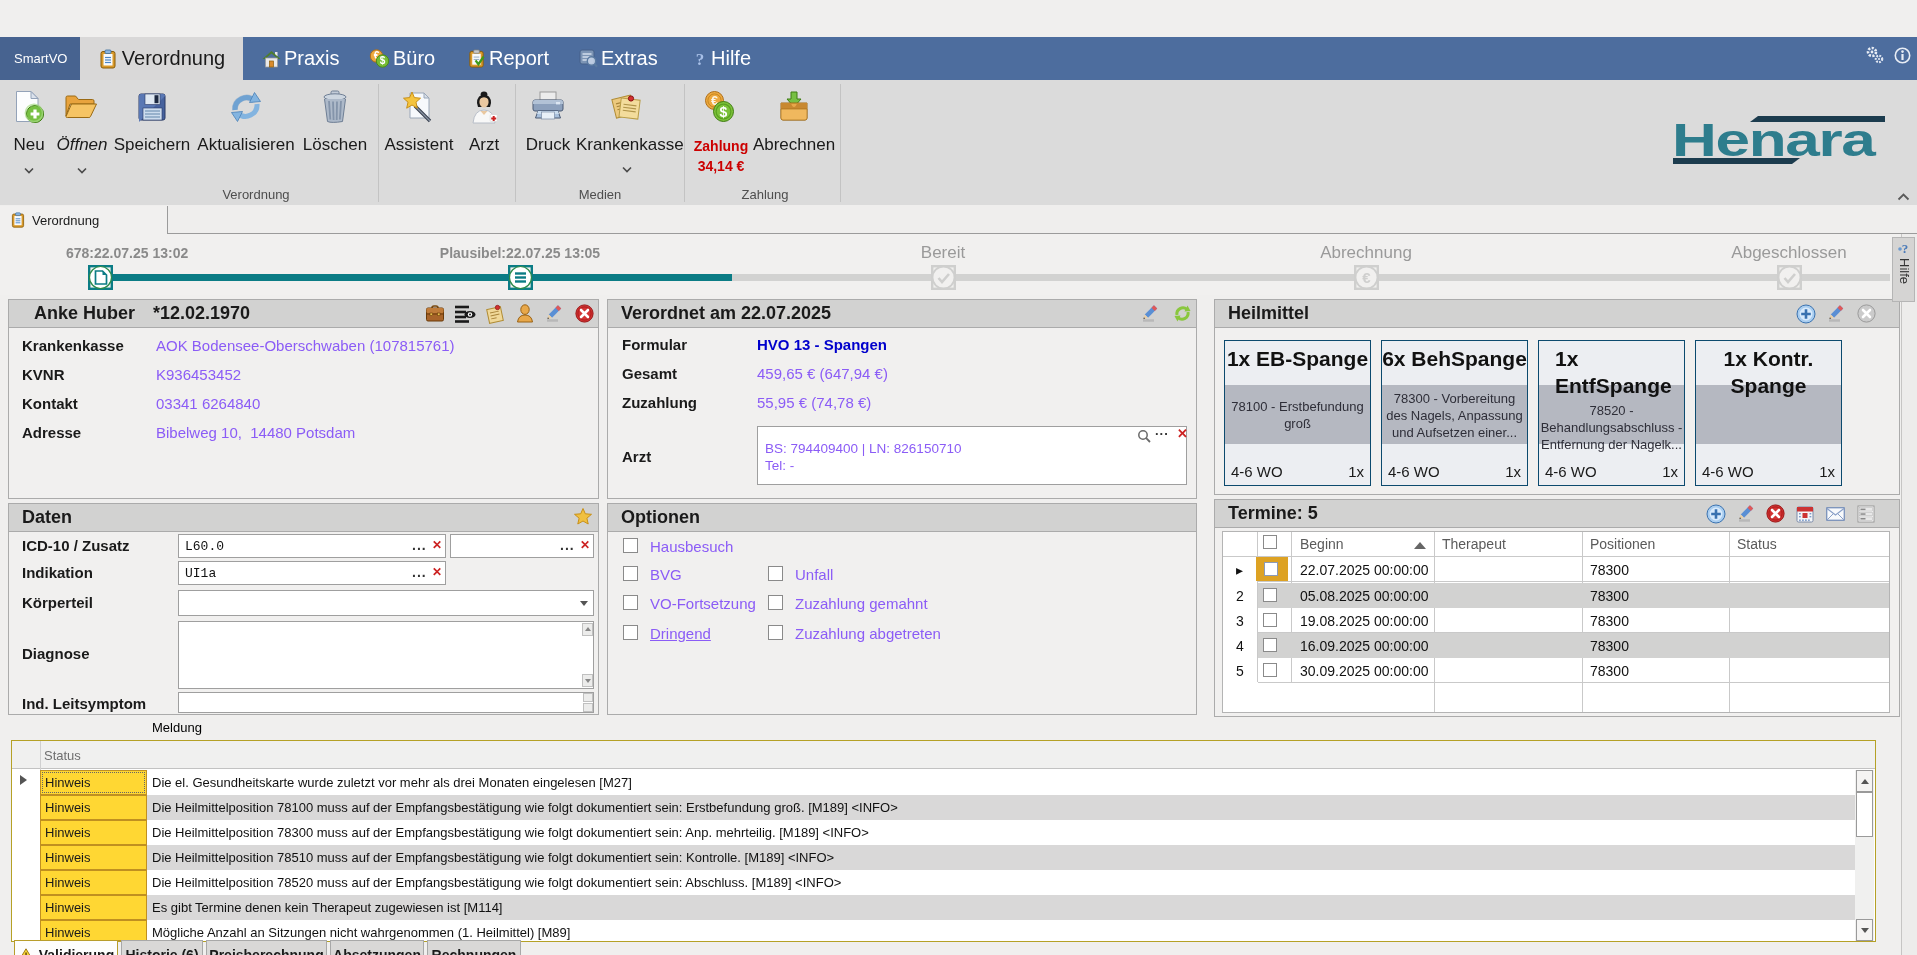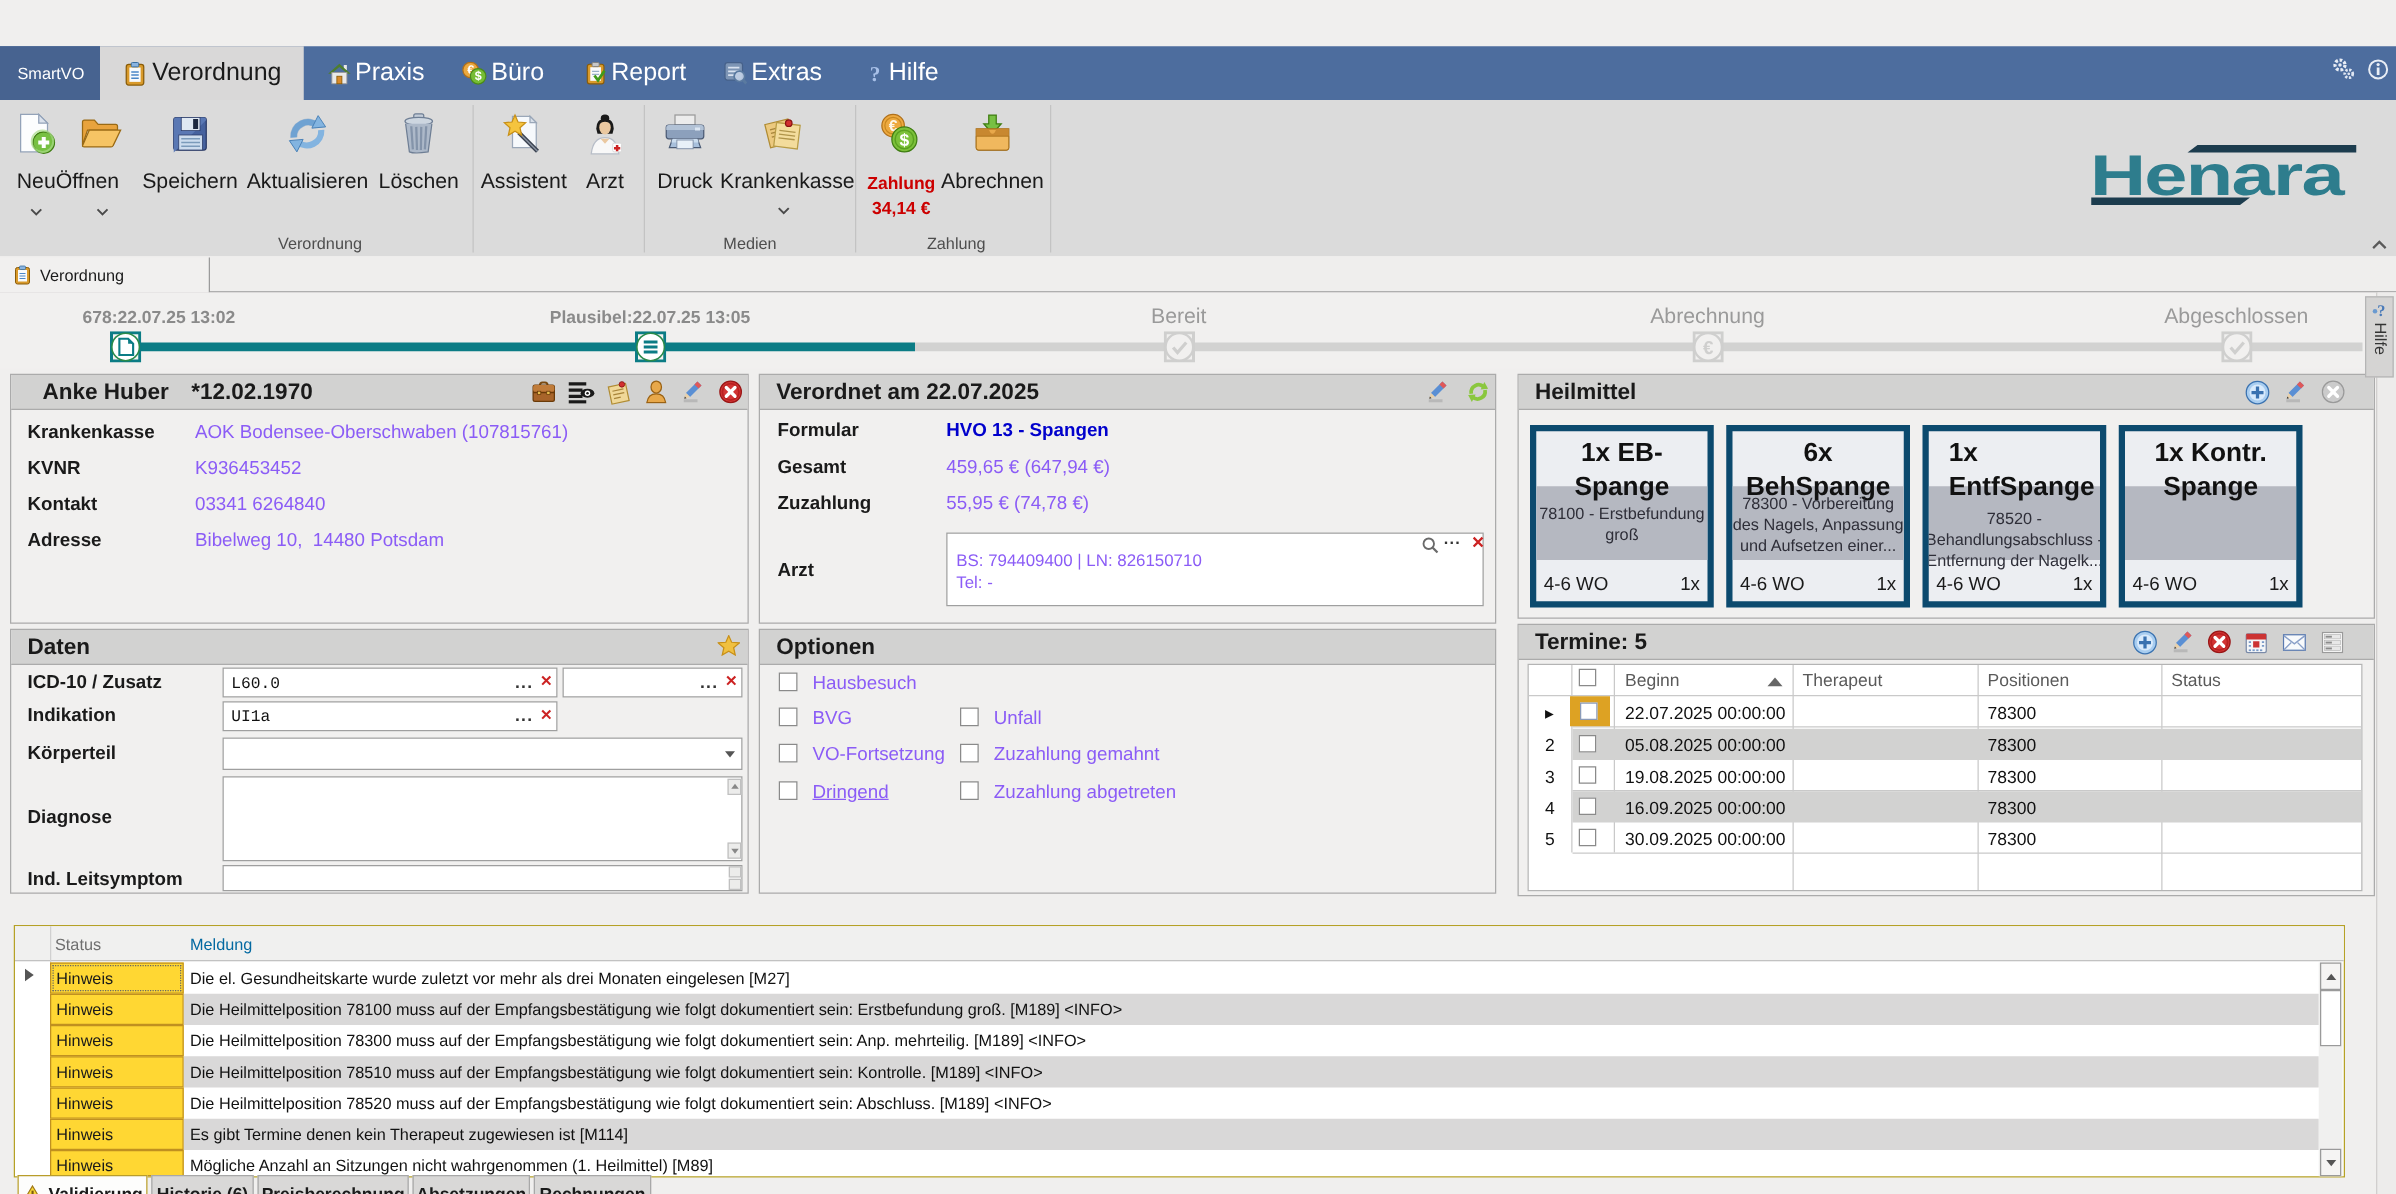--- a/index.html
+++ b/index.html
@@ -37,21 +37,21 @@
   border-bottom:1px solid #ababab; font-size:18px; font-weight:bold; color:#1a1a1a;
   display:flex; align-items:center; padding-left:13px; }
 .lbl { position:absolute; font-weight:bold; font-size:15px; color:#1a1a1a; white-space:nowrap;}
 .val { position:absolute; font-size:15px; color:#8b5cf6; white-space:nowrap;}
 .inp { position:absolute; background:#fff; border:1px solid #9f9f9f; }
 .dots { position:absolute; color:#333; font-weight:bold; font-size:14px; letter-spacing:1px;}
 .redx { position:absolute; color:#cc2222; font-weight:bold; font-size:12px; }
 .mono { font-family:"Liberation Mono", monospace; font-size:13px; color:#111; }
 .cb { position:absolute; width:15px; height:15px; background:#fff; border:1px solid #8a8a8a; }
 
-.card { position:absolute; top:303px; width:147px; height:146px; background:#eceef2; border:5px solid #0c4a6e; overflow:hidden;}
+.card { position:absolute; top:303px; width:147px; height:146px; background:#eceef2; border:1px solid #0c4a6e; overflow:hidden;}
 .cardtitle { position:absolute; left:0; right:0; top:4px; text-align:center; font-weight:bold;
   font-size:21px; color:#111; line-height:27px; z-index:2;}
 .cardband { position:absolute; left:0; right:0; top:44px; height:59px; background:#b5b8c1; z-index:1;}
 .carddesc { position:absolute; left:-3px; right:-3px; text-align:center; font-size:13px; color:#2e2e38;
   line-height:17.2px; z-index:3; white-space:nowrap; }
 .cardfoot { position:absolute; left:6px; bottom:5px; font-size:15px; color:#1a1a1a; }
 .cardfootr { position:absolute; right:6px; bottom:5px; font-size:15px; color:#1a1a1a; }
 
 #ttable { position:absolute; left:1222px; top:494px; width:668px; height:182px; background:#fff; border:1px solid #b4b4b4;}
 .tth { position:absolute; font-size:14px; color:#5a5a5a; white-space:nowrap;}
@@ -139,21 +139,21 @@
 
 <div id="ribbon"></div>
 <div class="rsep" style="left:378px;"></div>
 <div class="rsep" style="left:515px;"></div>
 <div class="rsep" style="left:684px;"></div>
 <div class="rsep" style="left:840px;"></div>
 <div class="rgrouplbl" style="left:206px; width:100px;">Verordnung</div>
 <div class="rgrouplbl" style="left:550px; width:100px;">Medien</div>
 <div class="rgrouplbl" style="left:715px; width:100px;">Zahlung</div>
 <div class="rbtn" style="left:6px;  width:46px;">Neu</div>
-<div class="rbtn" style="left:44px; width:52px;">Öffnen</div>
+<div class="rbtn" style="left:56px; width:52px;font-style:italic;">Öffnen</div>
 <div class="rbtn" style="left:112px;width:80px;">Speichern</div>
 <div class="rbtn" style="left:196px;width:100px;">Aktualisieren</div>
 <div class="rbtn" style="left:300px;width:70px;">Löschen</div>
 <div class="rbtn" style="left:382px;width:74px;">Assistent</div>
 <div class="rbtn" style="left:462px;width:44px;">Arzt</div>
 <div class="rbtn" style="left:524px;width:48px;">Druck</div>
 <div class="rbtn" style="left:576px;width:100px;">Krankenkasse</div>
 <div class="rbtn" style="left:690px;width:62px;color:#cc0000;font-weight:bold;font-size:14px;top:101px;">Zahlung</div>
 <div class="rbtn" style="left:690px;width:62px;color:#cc0000;font-weight:bold;font-size:14px;top:121px;">34,14 €</div>
 <div class="rbtn" style="left:752px;width:84px;">Abrechnen</div>
@@ -622,21 +622,21 @@
 <div class="tcell" style="left:1590px; top:525px;">78300</div>
 <div class="tcell" style="left:1590px; top:551px;">78300</div>
 <div class="tcell" style="left:1590px; top:576px;">78300</div>
 <div class="tcell" style="left:1590px; top:601px;">78300</div>
 <div class="tcell" style="left:1590px; top:626px;">78300</div>
 
 <div id="msgs"></div>
 <div style="position:absolute; left:12px; top:704px; width:1863px; height:28px; background:#f0f0ef; border-bottom:1px solid #c2c2c2; "></div>
 <div style="position:absolute; left:40px; top:704px; width:1px; height:200px; background:#d0d0d0;"></div>
 <div style="position:absolute; left:44px; top:711px; font-size:13px; color:#6e6e6e;">Status</div>
-<div style="position:absolute; left:152px; top:711px; font-size:13px; color:#0369a1;">Meldung</div>
+<div style="position:absolute; left:152px; top:683px; font-size:13px; color:#000000;">Meldung</div>
 <div style="position:absolute; left:20px; top:738px; width:0; height:0; border:5px solid transparent; border-left:7px solid #555; border-right:none;"></div>
     <div class="mrow" style="top:733px;">
       <div class="mstat" style="outline:1px dotted #666; outline-offset:-3px;">Hinweis</div>
       <div class="mmsg">Die el. Gesundheitskarte wurde zuletzt vor mehr als drei Monaten eingelesen [M27]</div>
     </div>
 <div class="mrow" style="top:758px;">
       <div class="mstat">Hinweis</div>
       <div class="mmsg malt">Die Heilmittelposition 78100 muss auf der Empfangsbestätigung wie folgt dokumentiert sein: Erstbefundung groß. [M189] &lt;INFO&gt;</div>
     </div>
 <div class="mrow" style="top:783px;">

